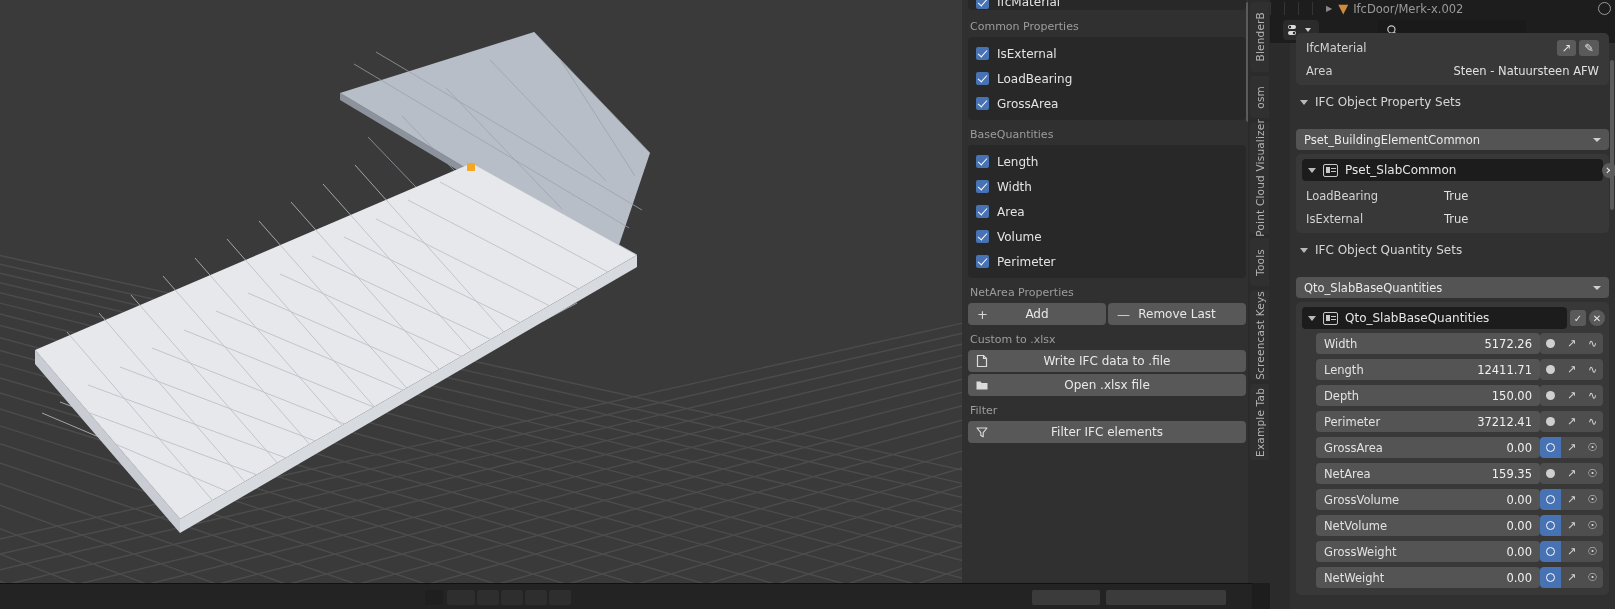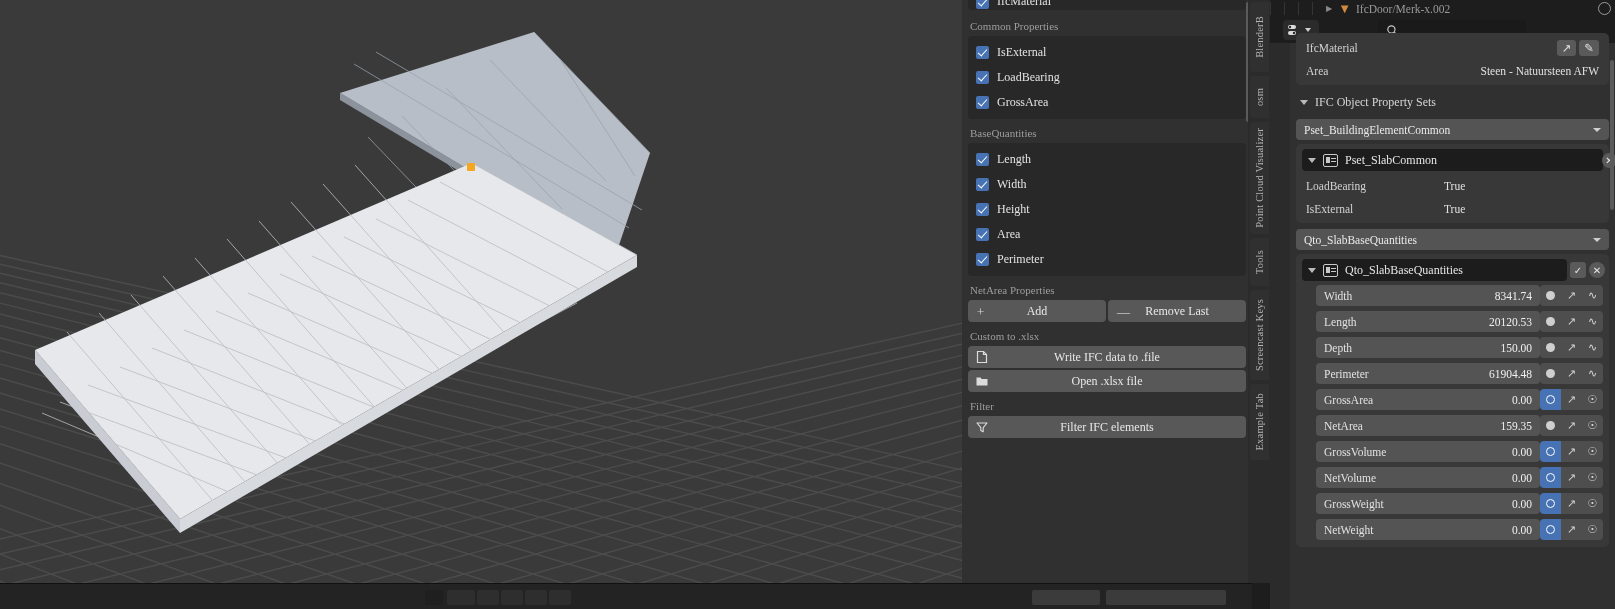--- a/index.html
+++ b/index.html
@@ -4,21 +4,21 @@
 <title>Blender IFC</title>
 <style>
   * { box-sizing: border-box; margin:0; padding:0; }
   html, body {
     width:1615px; height:609px; overflow:hidden;
     background:#1d1d1d;
     font-family:"DejaVu Sans","Liberation Sans",sans-serif;
     font-size:11.5px; color:#d5d5d5;
     -webkit-font-smoothing:antialiased;
   }
-  #app { position:relative; width:1615px; height:489px;font-family:Liberation Serif, serif; }
+  #app { position:relative; width:1615px; height:489px; }
 
   
   #viewport {
     position:absolute; left:0; top:0; width:1252px; height:583px;
     background:#3a3a3a; overflow:hidden;
   }
   #vp-grid { position:absolute; inset:-400px -300px -300px -300px; }
   .slab { position:absolute; }
   #bottombar {
     position:absolute; left:0; top:583px; width:1252px; height:26px;
@@ -154,21 +154,21 @@
   .panel-head {
     display:flex; align-items:center; gap:7px;
     padding:4px 8px 4px 10px; color:#d6d6d6; font-size:12px;
   }
   .caret-d {
     width:0;height:0;border-left:4px solid transparent;border-right:4px solid transparent;
     border-top:5px solid #b9b9b9;
   }
   .dropdown {
     height:21px; background:#545454; border-radius:4px;
-    margin:5px 6px 4px 6px; display:flex; align-items:center;
+    margin:16px 6px 4px 6px; display:flex; align-items:center;
     padding:0 8px; color:#eaeaea; font-size:11.5px; position:relative;
   }
   .dropdown .chev {
     position:absolute; right:8px; top:50%; margin-top:-2px;
     width:0;height:0;border-left:4px solid transparent;border-right:4px solid transparent;
     border-top:4px solid #d0d0d0;
   }
   .pset-bar {
     height:22px; background:#1c1c1c; border-radius:4px;
     margin:2px 6px 3px 6px; display:flex; align-items:center;
@@ -442,25 +442,25 @@
       <div class="chk-row">
         <span class="chk"></span>
         <span class="chk-lbl">Length</span>
       </div>
       <div class="chk-row">
         <span class="chk"></span>
         <span class="chk-lbl">Width</span>
       </div>
       <div class="chk-row">
         <span class="chk"></span>
-        <span class="chk-lbl">Height</span>
+        <span class="chk-lbl">Area</span>
       </div>
       <div class="chk-row">
         <span class="chk"></span>
-        <span class="chk-lbl">Area</span>
+        <span class="chk-lbl">Volume</span>
       </div>
       <div class="chk-row">
         <span class="chk"></span>
         <span class="chk-lbl">Perimeter</span>
       </div>
     </div>
 
     <div class="sec-label">NetArea Properties</div>
     <div class="btn-row">
       <div class="btn">
@@ -592,53 +592,57 @@
         <div class="kv">
           <span class="k">LoadBearing</span>
           <span class="v">True</span>
         </div>
         <div class="kv">
           <span class="k">IsExternal</span>
           <span class="v">True</span>
         </div>
       </div>
 
+      <div class="panel-head">
+        <span class="caret-d"></span>
+        <span>IFC Object Quantity Sets</span>
+      </div>
       <div class="dropdown">
         <span>Qto_SlabBaseQuantities</span>
         <span class="chev"></span>
       </div>
       <div class="pbox" style="position:relative;">
         <div class="pset-bar" style="margin-right:42px;">
           <span class="caret-d"></span>
           <span class="pset-ico"></span>
           <span class="nm">Qto_SlabBaseQuantities</span>
           <span style="position:absolute;right:-38px;top:3px;display:flex;gap:3px;">
             <span class="chk-sm">✓</span>
             <span class="chk-sm" style="border-radius:50%;">✕</span>
           </span>
         </div>
 
         <div id="qrows">
             <div class="qrow">
               <div class="qfield">
                 <span class="qk">Width</span>
-                <span class="qv">8341.74</span>
+                <span class="qv">5172.26</span>
               </div>
               <div class="qicons">
                 <span class="dot">
                   <i></i>
                 </span>
                 <span class="ibtn">↗</span>
                 <span class="ibtn last">∿</span>
               </div>
             </div>
             <div class="qrow">
               <div class="qfield">
                 <span class="qk">Length</span>
-                <span class="qv">20120.53</span>
+                <span class="qv">12411.71</span>
               </div>
               <div class="qicons">
                 <span class="dot">
                   <i></i>
                 </span>
                 <span class="ibtn">↗</span>
                 <span class="ibtn last">∿</span>
               </div>
             </div>
             <div class="qrow">
@@ -650,21 +654,21 @@
                 <span class="dot">
                   <i></i>
                 </span>
                 <span class="ibtn">↗</span>
                 <span class="ibtn last">∿</span>
               </div>
             </div>
             <div class="qrow">
               <div class="qfield">
                 <span class="qk">Perimeter</span>
-                <span class="qv">61904.48</span>
+                <span class="qv">37212.41</span>
               </div>
               <div class="qicons">
                 <span class="dot">
                   <i></i>
                 </span>
                 <span class="ibtn">↗</span>
                 <span class="ibtn last">∿</span>
               </div>
             </div>
             <div class="qrow">

